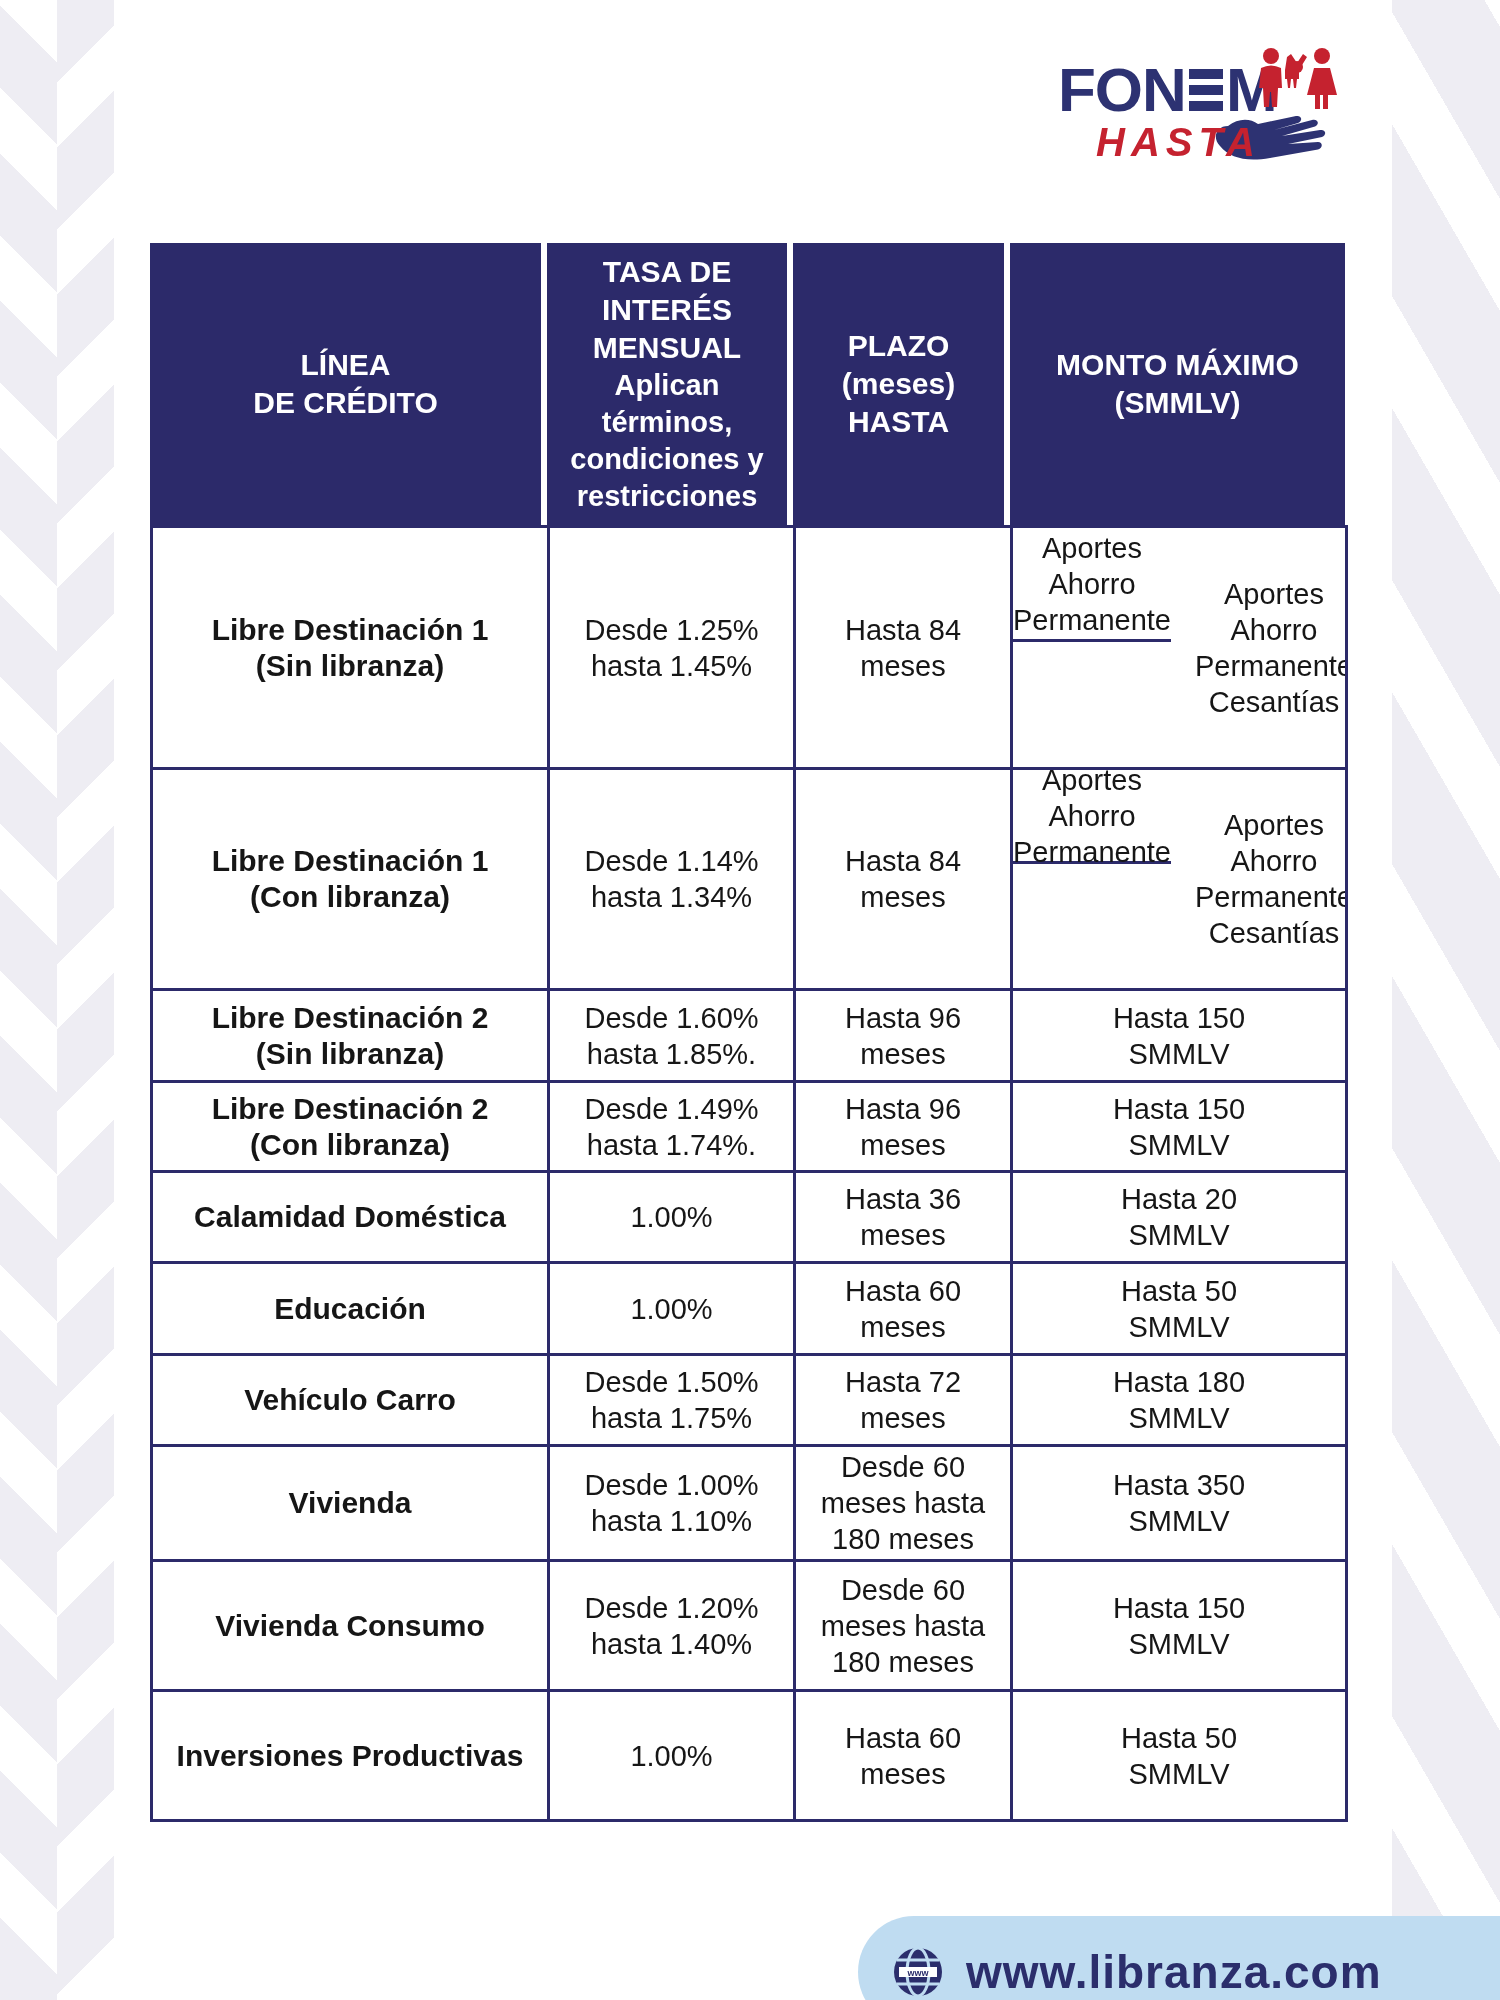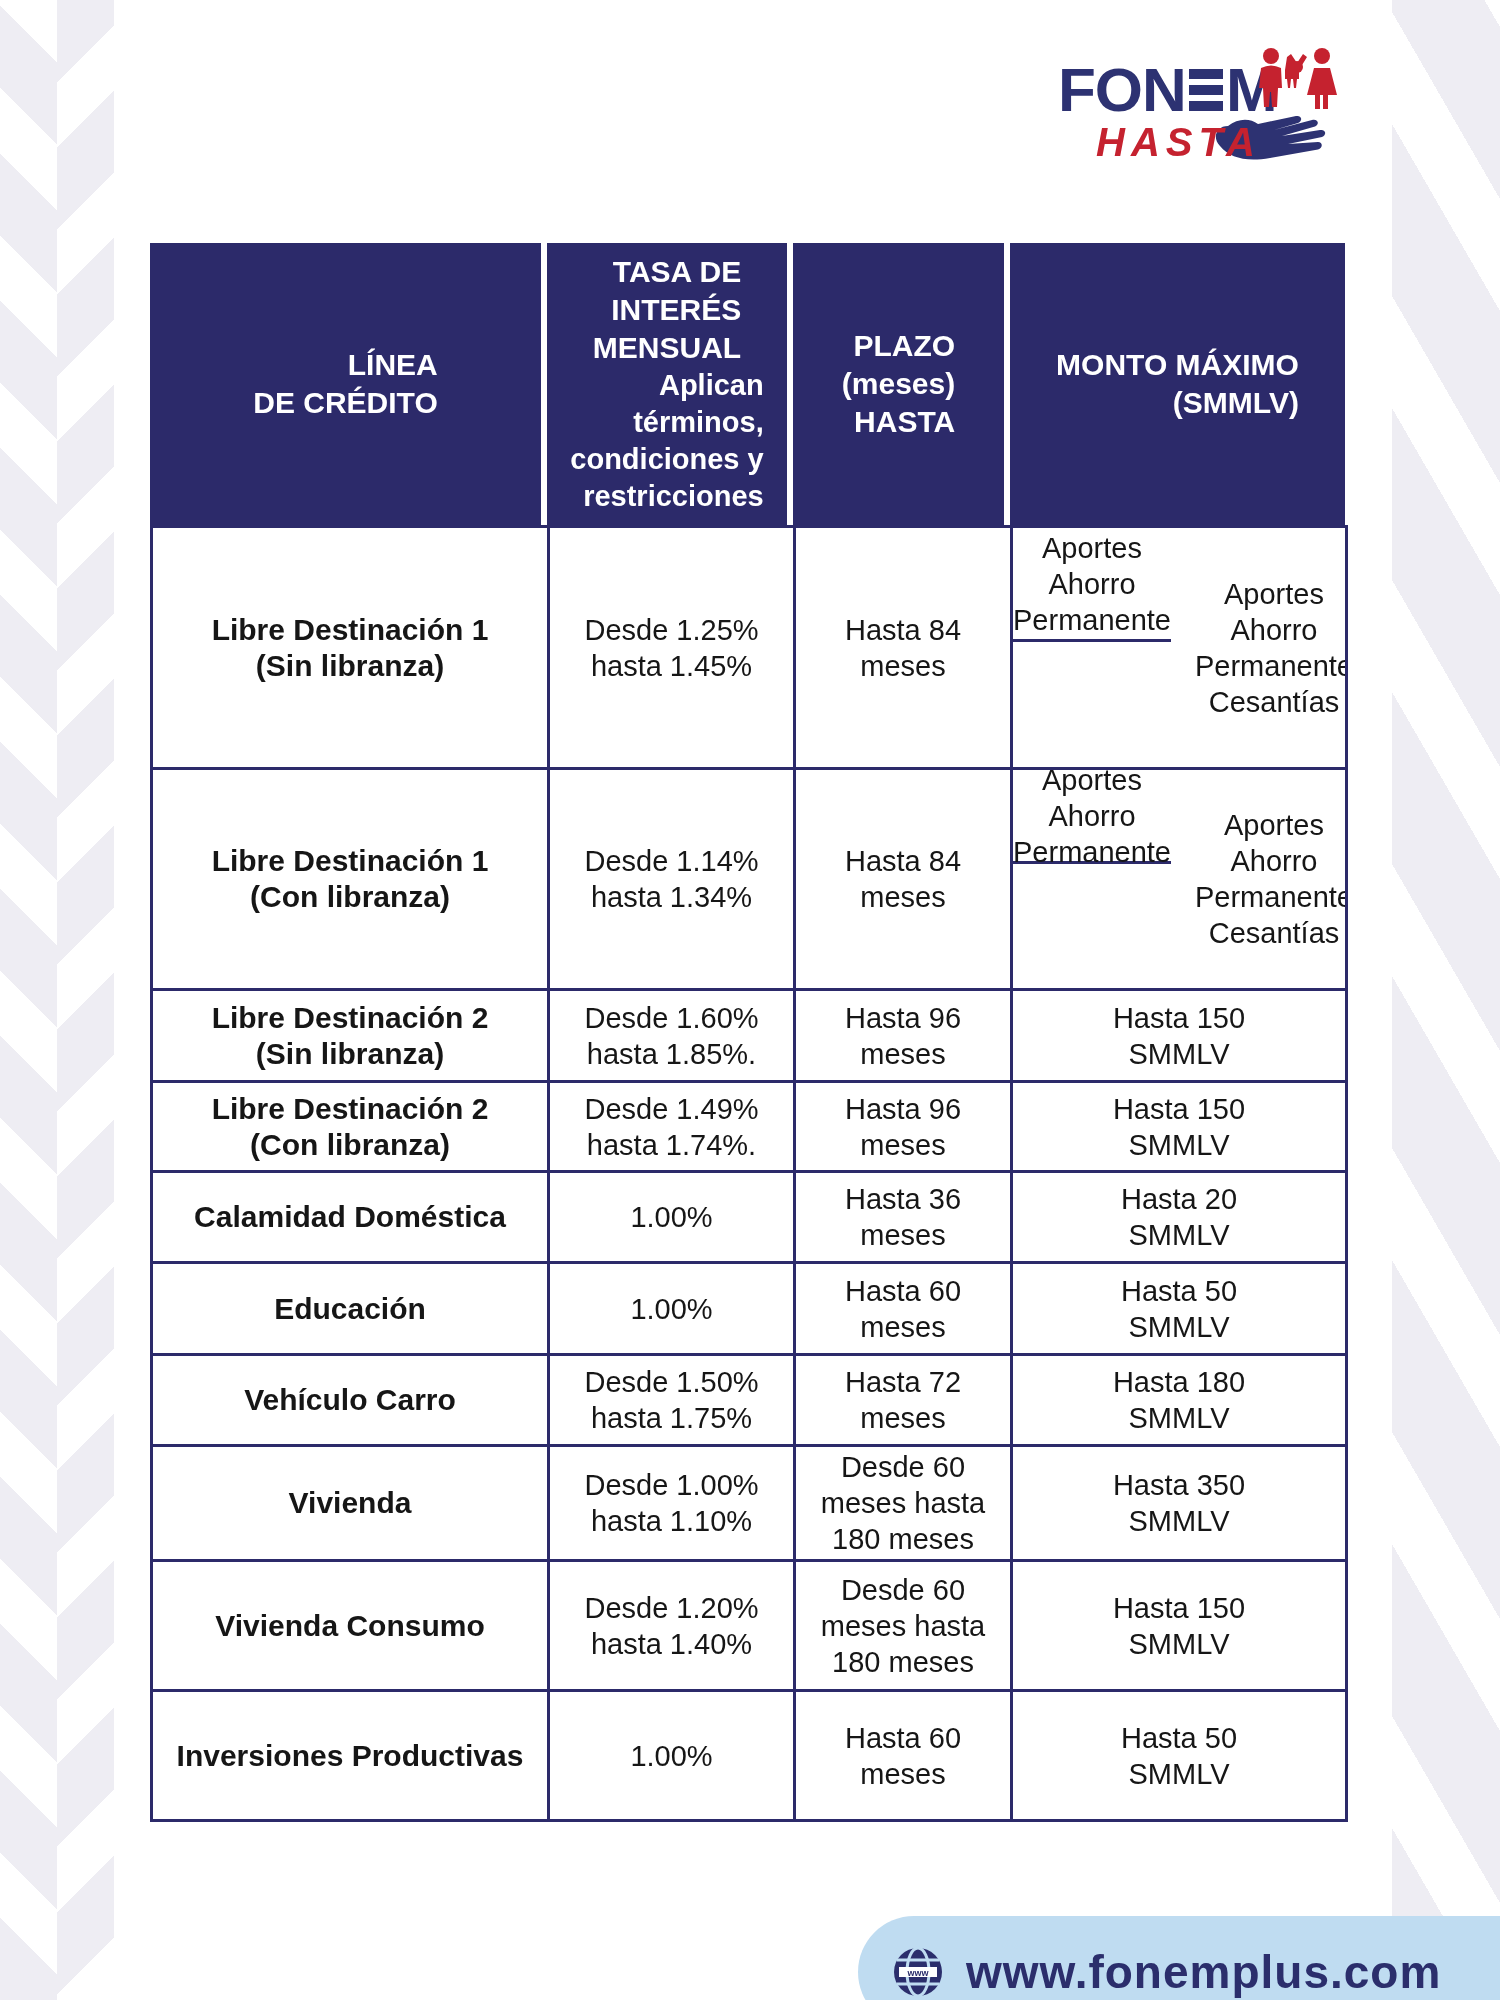--- a/index.html
+++ b/index.html
@@ -25,21 +25,21 @@
   .plus{position:absolute;left:38px;top:74px;font-weight:bold;font-style:italic;
         font-size:40px;letter-spacing:6px;color:var(--brand_red);}
   .family-svg{position:absolute;left:200px;top:0;}
   .hand-svg{position:absolute;left:152px;top:64px;}
 
   
   .thead{position:absolute;left:150px;top:243px;width:1195px;height:282px;z-index:1;
          display:grid;grid-template-columns:397px 246px 217px 335px;}
   .hcell{box-sizing:border-box;background:var(--table_navy);color:#fff;
          display:flex;flex-direction:column;align-items:center;justify-content:center;
-         text-align:right;white-space:pre-line;font-weight:bold;font-size:30px;line-height:38px;}
+         text-align:center;white-space:pre-line;font-weight:bold;font-size:30px;line-height:38px;}
   .hcell:not(:last-child){border-right:6px solid #fff;}
   .h-note{font-weight:bold;font-size:29px;line-height:37px;}
 
   
   .tb{position:absolute;left:150px;top:525px;width:1195px;z-index:1;
       border-collapse:collapse;table-layout:fixed;}
   .tb td{border:3px solid var(--table_navy);text-align:center;vertical-align:middle;
          white-space:pre-line;font-size:29px;line-height:36px;color:var(--body_text);
          padding:2px 6px;overflow:hidden;}
   .tb td.linea{font-weight:bold;font-size:30px;}
@@ -232,16 +232,16 @@
 
   <div class="pill">
     <svg width="52" height="52" viewBox="0 0 52 52">
       <circle cx="26" cy="26" r="24" fill="#2B2E6C"></circle>
       <ellipse cx="26" cy="26" rx="11" ry="24" fill="none" stroke="#BFDCF1" stroke-width="3"></ellipse>
       <line x1="5" y1="14" x2="47" y2="14" stroke="#BFDCF1" stroke-width="3"></line>
       <line x1="5" y1="38" x2="47" y2="38" stroke="#BFDCF1" stroke-width="3"></line>
       <rect x="7" y="21" width="38" height="10" fill="#fff"></rect>
       <text x="26" y="29.5" text-anchor="middle" font-family="Liberation Sans, sans-serif" font-size="9" font-weight="bold" fill="#2B2E6C">www</text>
     </svg>
-    <span class="url">www.fonemplus.com</span>
+    <span class="url">www.libranza.com</span>
   </div>
 
 </div>
 
 </body></html>

